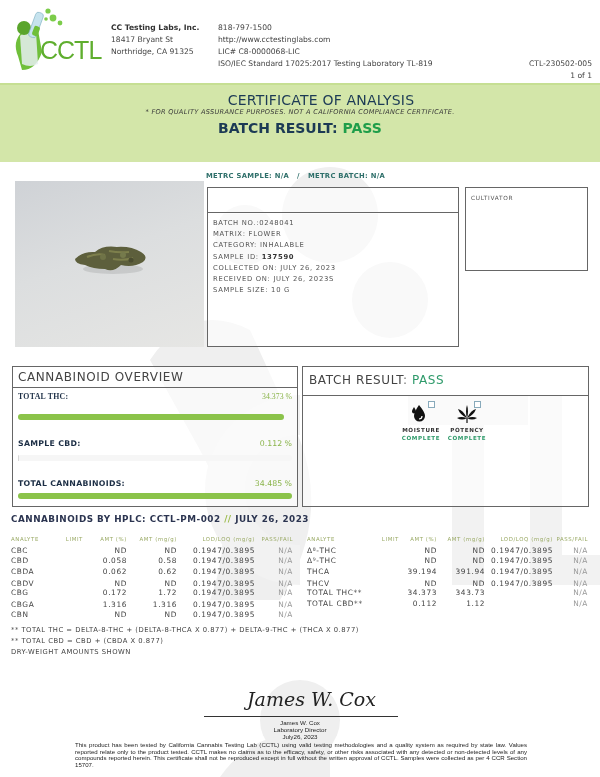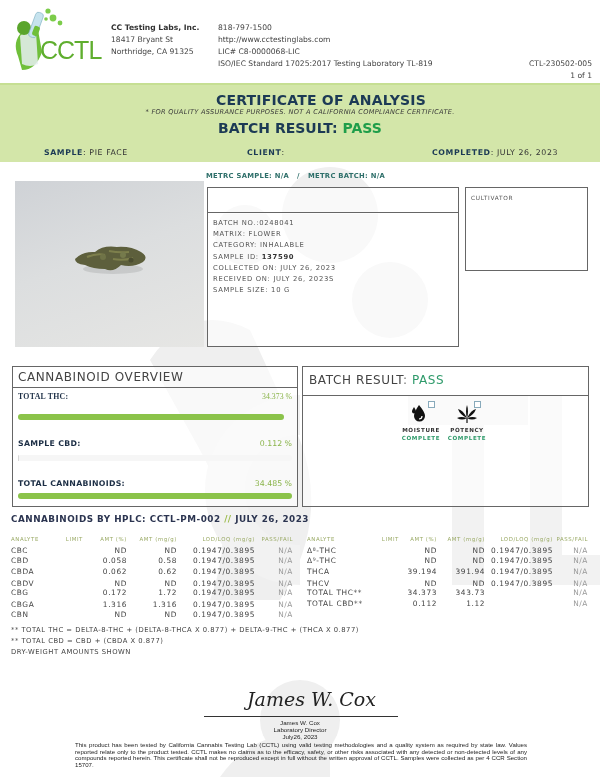--- a/index.html
+++ b/index.html
@@ -13,21 +13,21 @@
   .header { position: absolute; top: 0; left: 0; width: 600px; height: 82px; }
   .logo { position: absolute; left: 8px; top: 4px; width: 84px; height: 68px; }
   .logo-text { position: absolute; left: 32px; top: 32px; font-family: "Liberation Sans", sans-serif; font-size: 25px; color: #5fae2e; letter-spacing: -1px; }
   .company { position: absolute; left: 111px; top: 22px; font-family: "DejaVu Sans", sans-serif; font-size: 7.6px; line-height: 12px; color: #444; }
   .company .name { font-weight: bold; color: #333; }
   .contact { position: absolute; left: 218px; top: 22px; font-size: 7.6px; line-height: 12px; color: #444; }
   .docid { position: absolute; right: 8px; top: 58px; font-size: 7.6px; line-height: 12px; color: #444; text-align: right; }
 
   
   .banner { position: absolute; top: 83px; left: 0; width: 600px; height: 79px; background: #d3e6a9; border-top: 2px solid #c6df93; text-align: center; }
-  .banner h1 { font-family: "DejaVu Sans", sans-serif; font-size: 14px; font-weight: bold; color: #1c3a55; margin-top: 7px; letter-spacing: 0.2px; margin-left: 42px; }
+  .banner h1 { font-family: "DejaVu Sans", sans-serif; font-size: 14px; font-weight: normal; color: #1c3a55; margin-top: 7px; letter-spacing: 0.2px; margin-left: 42px; }
   .banner .note { font-family: "DejaVu Sans", sans-serif; font-style: italic; font-size: 6.6px; color: #3a3a3a; letter-spacing: 0.3px; }
   .banner .result { font-size: 14px; font-weight: bold; color: #1c3a55; margin-top: 4px; }
   .banner .result .pass { color: #1f9e4a; }
   .banner-row { position: absolute; top: 63px; left: 0; width: 600px; height: 14px; font-size: 7.8px; color: #333; letter-spacing: 0.6px; }
   .banner-row .lbl { font-weight: bold; color: #1c3a55; }
   .banner-row .s { position: absolute; left: 44px; }
   .banner-row .c { position: absolute; left: 247px; }
   .banner-row .d { position: absolute; left: 432px; }
 
   .metrc { position: absolute; top: 172px; left: 206px; font-size: 6.8px; color: #2e6f6a; letter-spacing: 0.3px; }
@@ -140,25 +140,20 @@
       <div>1 of 1</div>
     </div>
   </div>
 
   <div class="banner">
     <h1>CERTIFICATE OF ANALYSIS</h1>
     <div class="note">* FOR QUALITY ASSURANCE PURPOSES. NOT A CALIFORNIA COMPLIANCE CERTIFICATE.</div>
     <div class="result">
       <span>BATCH RESULT:</span>
       <span class="pass">PASS</span>
-    </div>
-    <div class="banner-row">
-      <span class="s"><span class="lbl">SAMPLE</span><span>: PIE FACE</span></span>
-      <span class="c"><span class="lbl">CLIENT</span><span>:</span></span>
-      <span class="d"><span class="lbl">COMPLETED</span><span>: JULY 26, 2023</span></span>
     </div>
   </div>
 
   <div class="metrc" style="white-space:pre;font-weight:bold;">METRC SAMPLE: N/A   /   METRC BATCH: N/A</div>
 
   <div class="photo">
     <svg class="bud" viewBox="0 0 76 32">
       <ellipse cx="40" cy="26" rx="30" ry="5" fill="#b9babb" opacity="0.6"></ellipse>
       <path d="M2 16 Q10 8 22 9 Q30 2 44 4 Q58 3 68 9 Q76 14 70 19 Q60 25 48 22 Q40 30 32 26 Q20 26 12 22 Q2 21 2 16 Z" fill="#5d5f3c"></path>
       <path d="M14 14 Q24 10 32 12 M36 8 Q46 10 56 9 M40 16 Q50 18 60 15" stroke="#7d7f4c" stroke-width="2" fill="none"></path>

